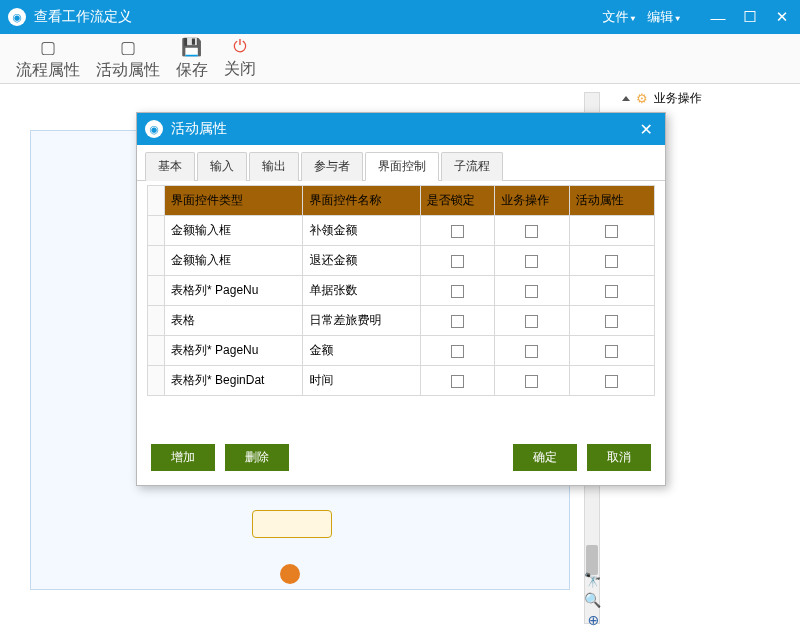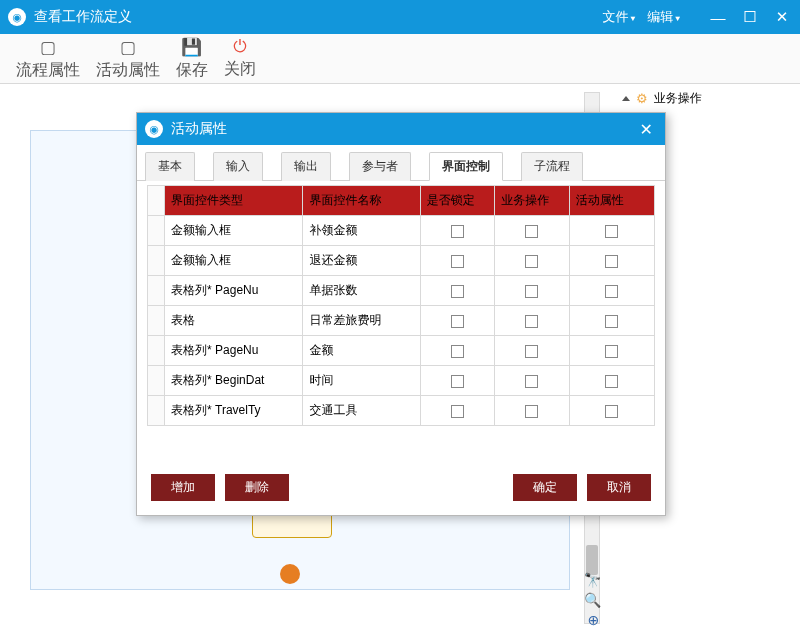--- a/index.html
+++ b/index.html
@@ -133,59 +133,59 @@
       padding: 0 8px;
     }
     .dlg-title .app-icon { width:18px;height:18px;background:#fff;border-radius:50%;margin-right:8px;display:flex;align-items:center;justify-content:center;color:#1296db;font-size:11px;}
     .dlg-title .t { flex:1; font-size:14px; }
     .dlg-close { cursor:pointer; font-size:16px; padding:0 4px; }
     .tabs {
       display:flex;
       border-bottom: 1px solid #d0d0d0;
       padding: 6px 8px 0 8px;
       background:#fff;
-      gap: 16px;
+      gap: 0;
     }
     .tab {
       padding: 5px 12px;
       border: 1px solid #d0d0d0;
       border-bottom: none;
       background: #f2f2f2;
       margin-right: 2px;
       cursor:pointer;
       font-size: 12px;
       color:#333;
       border-radius: 2px 2px 0 0;
       position:relative;
       top:1px;
     }
     .tab.active {
       background: #fff;
       border-bottom: 1px solid #fff;
-      font-weight: 700;
+      font-weight: 400;
     }
     .table-wrap {
       padding: 4px 10px 10px 10px;
     }
     table.grid {
       width: 100%;
       border-collapse: collapse;
       table-layout: fixed;
     }
     table.grid th, table.grid td {
       border: 1px solid #d9d9d9;
       font-size: 12px;
       padding: 6px 6px;
       text-align: left;
       background: #fff;
       white-space: nowrap;
       overflow: hidden;
       text-overflow: ellipsis;
     }
-    table.grid th { background: #b91c1c; font-weight: normal; }
+    table.grid th { background: #a16207; font-weight: normal; }
     table.grid td.c { text-align: center; }
     .icol { width: 16px; padding:0; background:#fafafa !important;}
     .chk {
       width: 13px; height: 13px;
       display:inline-block;
       border: 1px solid #888;
       background:#fff;
       position:relative;
       vertical-align: middle;
     }
@@ -200,21 +200,21 @@
     .row-indicator::after { content: "▸"; font-size: 9px; color:#555; padding-left:2px;}
     .pencil::after { content: "✎"; font-size: 9px; color:#555; }
     .btn-row {
       display:flex;
       padding: 8px 14px 14px 14px;
       gap: 10px;
       align-items:center;
     }
     .btn {
       padding: 5px 20px;
-      background: #7f1d1d;
+      background: #4d7c0f;
       color: #fff;
       border: none;
       cursor: pointer;
       font-size: 12px;
     }
     .spacer { flex:1; }
   </style>
 </head>
 <body>
 
@@ -354,28 +354,20 @@
             <td class="c"><span class="chk"></span></td>
           </tr>
           <tr>
             <td class="icol"></td>
             <td>表格列* BeginDat</td>
             <td>时间</td>
             <td class="c"><span class="chk"></span></td>
             <td class="c"><span class="chk"></span></td>
             <td class="c"><span class="chk"></span></td>
           </tr>
-          <tr>
-            <td class="icol"></td>
-            <td>表格列* TravelTy</td>
-            <td>交通工具</td>
-            <td class="c"><span class="chk"></span></td>
-            <td class="c"><span class="chk"></span></td>
-            <td class="c"><span class="chk"></span></td>
-          </tr>
         </tbody>
     </table>
   </div>
   <div style="height:30px"></div>
   <div class="btn-row">
     <button class="btn">增加</button>
     <button class="btn">删除</button>
     <div class="spacer"></div>
     <button class="btn">确定</button>
     <button class="btn">取消</button>

